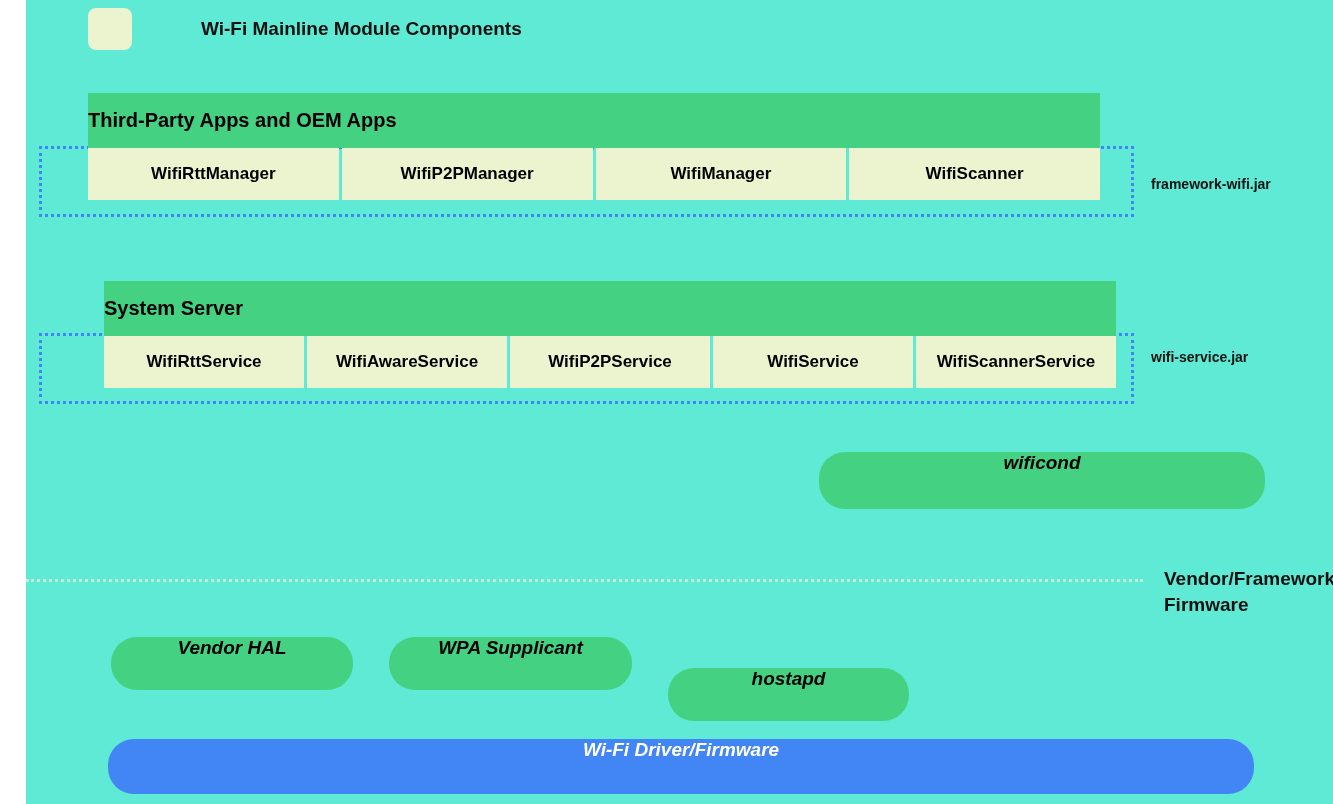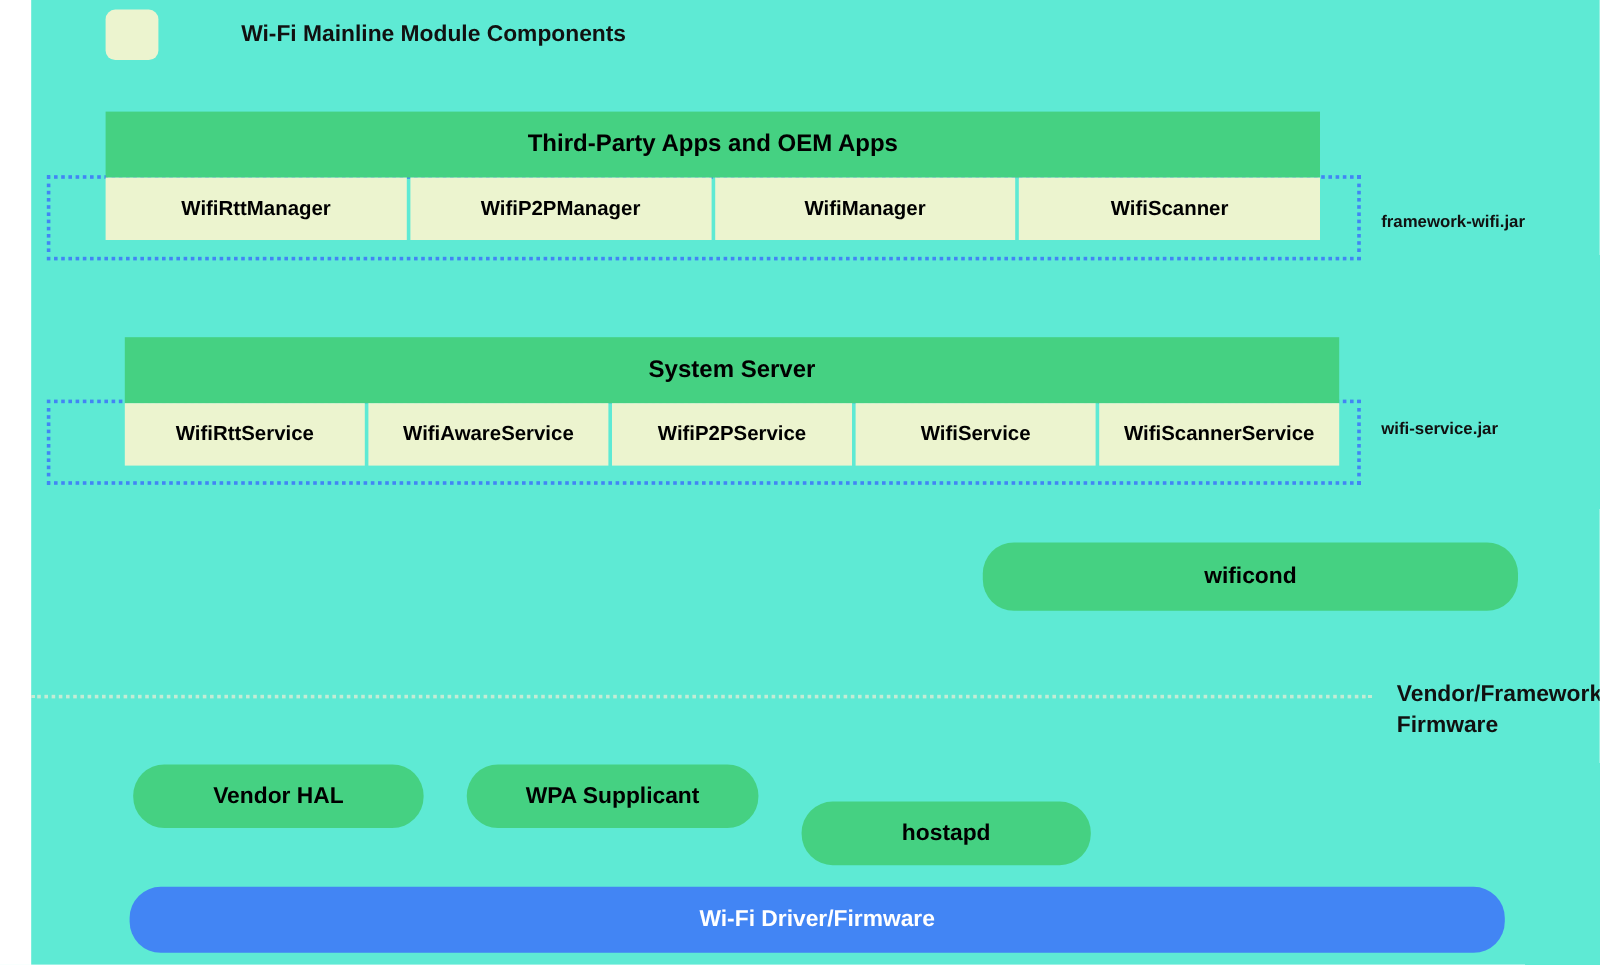--- a/index.html
+++ b/index.html
@@ -63,21 +63,20 @@
   .layer {
     position: absolute;
     left: 62px;
     width: 1012px;
   }
   .layer-header {
     height: 55px;
     background: #45d182;
     display: flex;
     align-items: center;
-    justify-content: center;
   }
   .layer-header-text {
     font-size: 20px;
     font-weight: bold;
     color: #000000;
   }
   .layer-cells {
     display: flex;
     height: 52px;
     gap: 3px;
@@ -93,24 +92,25 @@
     font-size: 17px;
     font-weight: bold;
     color: #000000;
     white-space: nowrap;
   }
 
   
   .pill {
     position: absolute;
     display: flex;
-    align-items: center;
+    align-items: flex-start;
     justify-content: center;
     border-radius: 26px;
     background: #45d182;
+    font-style: italic;
   }
   .pill-text {
     font-size: 19px;
     font-weight: bold;
     color: #000000;
     white-space: nowrap;
   }
   .pill.blue {
     background: #4285f4;
   }

